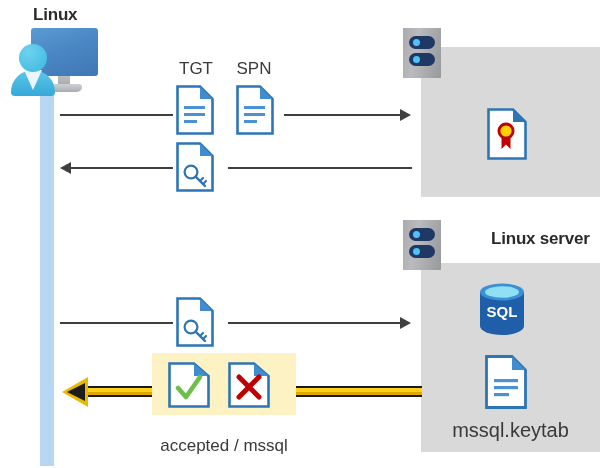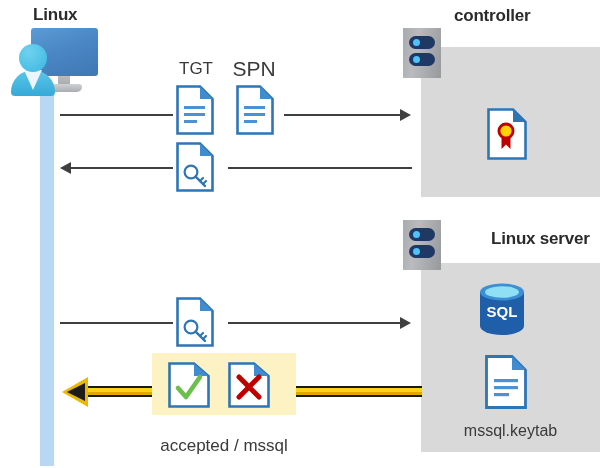--- a/index.html
+++ b/index.html
@@ -6,21 +6,21 @@
   body{width:600px;height:468px;position:relative;overflow:hidden;
        font-family:"Liberation Sans","DejaVu Sans",sans-serif;
        -webkit-font-smoothing:antialiased;}
   .abs{position:absolute;}
 
   
   .gray-panel{background:#d9d9d9;}
 
   
   .title{font-weight:bold;color:#2b2b2b;font-size:17px;line-height:21px;letter-spacing:-0.2px;}
-  .caption{color:#3a3a3a;font-size:16px;line-height:19px;}
+  .caption{color:#3a3a3a;font-size:20px;line-height:19px;}
 
   
   .monitor-screen{
     background:linear-gradient(160deg,#5b9bd5 0%,#4a87c4 45%,#3f78b4 100%);
     border-radius:3px;}
   .monitor-neck{background:linear-gradient(180deg,#b9bcbf,#a7abae);}
   .monitor-base{background:linear-gradient(180deg,#cfd2d5,#a9adb1);
     border-radius:3px 3px 5px 5px;}
   .person-head{background:radial-gradient(circle at 35% 28%,#6fd2ef,#3bb6e0);border-radius:50%;}
   .person-body{background:linear-gradient(180deg,#5cc7ea,#35a9d8);
@@ -81,21 +81,20 @@
 <div class="abs server" style="left:403px;top:28px;width:38px;height:50px;">
   <div class="abs server-pill" style="left:6px;top:8px;width:26px;height:13px;">
     <div class="abs server-led" style="left:4px;top:3px;width:7px;height:7px;"></div>
   </div>
   <div class="abs server-pill" style="left:6px;top:25px;width:26px;height:13px;">
     <div class="abs server-led" style="left:4px;top:3px;width:7px;height:7px;"></div>
   </div>
 </div>
 
 <div class="abs title" style="left:454px;top:5px;width:146px;">
-  <div>controller</div>
 </div>
 
 <div class="abs" style="left:487px;top:108px;width:40px;height:52px;">
   <svg width="40" height="52" viewBox="0 0 40 52">
     <path d="M1.5 1.5 H26 L38.5 14 V50.5 H1.5 Z" fill="#ffffff" stroke="#2e75b6" stroke-width="2.6"></path>
     <path d="M26 1.5 L38.5 14 H26 Z" fill="#2e75b6"></path>
     <circle cx="19" cy="23" r="8.5" fill="#c00000"></circle>
     <circle cx="19" cy="23" r="5.6" fill="#ffd400"></circle>
     <path d="M14.5 29 L14.5 41 L19 36.5 L23.5 41 L23.5 29 Z" fill="#c00000"></path>
   </svg>
@@ -141,21 +140,21 @@
 <div class="abs" style="left:176px;top:85px;width:38px;height:50px;">
   <svg width="38" height="50" viewBox="0 0 38 50">
     <path d="M1.5 1.5 H24 L36.5 14 V48.5 H1.5 Z" fill="#ffffff" stroke="#2e75b6" stroke-width="2.6"></path>
     <path d="M24 1.5 L36.5 14 H24 Z" fill="#3f8cd0"></path>
     <rect x="8" y="21" width="21" height="3" fill="#4a91d6"></rect>
     <rect x="8" y="28" width="21" height="3" fill="#4a91d6"></rect>
     <rect x="8" y="35" width="13" height="3" fill="#4a91d6"></rect>
   </svg>
 </div>
 
-<div class="abs caption" style="left:230px;top:59px;width:48px;text-align:center;font-size:21px;">SPN</div>
+<div class="abs caption" style="left:230px;top:59px;width:48px;text-align:center;font-size:17px;">SPN</div>
 <div class="abs" style="left:236px;top:85px;width:38px;height:50px;">
   <svg width="38" height="50" viewBox="0 0 38 50">
     <path d="M1.5 1.5 H24 L36.5 14 V48.5 H1.5 Z" fill="#ffffff" stroke="#2e75b6" stroke-width="2.6"></path>
     <path d="M24 1.5 L36.5 14 H24 Z" fill="#3f8cd0"></path>
     <rect x="8" y="21" width="21" height="3" fill="#4a91d6"></rect>
     <rect x="8" y="28" width="21" height="3" fill="#4a91d6"></rect>
     <rect x="8" y="35" width="13" height="3" fill="#4a91d6"></rect>
   </svg>
 </div>
 

